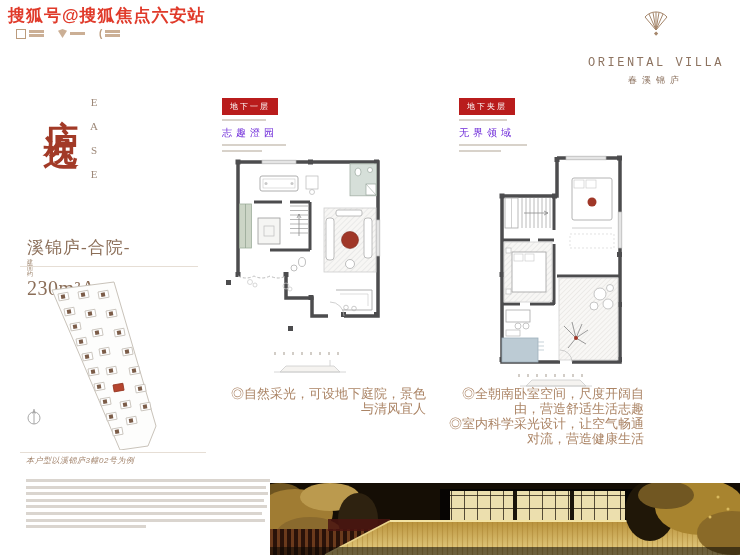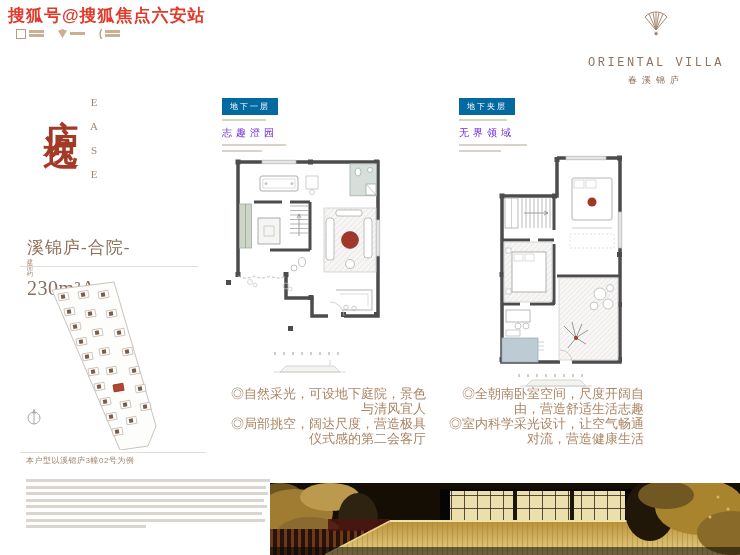--- a/index.html
+++ b/index.html
@@ -34,21 +34,21 @@
   
   .unit{left:26px;top:236px;display:flex;align-items:baseline;color:#8b6e58;
         font-family:"Liberation Serif",serif;flex-direction:column;}
   .unit-name{font-size:17px;letter-spacing:1px;}
   .unit-pre{font-size:6px;width:8px;line-height:6px;margin:0 1px;color:#9b8068;}
   .unit-area{font-size:20px;letter-spacing:.5px;text-align:right;}
   .rule{height:1px;background:#e6ded5;}
 
   
   .plan-head{width:170px;}
-  .badge{display:inline-block;background:#0369a1;color:#fff;font-size:8px;
+  .badge{display:inline-block;background:#b91c1c;color:#fff;font-size:8px;
          letter-spacing:2px;padding:3px 8px;}
   .tiny-bar{height:2px;background:#d8d2ca;margin-top:4px;}
   .plan-title{font-family:"Liberation Serif",serif;font-size:10px;color:#6d28d9;
               letter-spacing:4px;margin-top:5px;}
 
   
   .bullets{font-size:13px;color:#ab8465;line-height:15px;text-align:right;width:200px;}
 
   
   .note{font-size:8px;color:#a2836b;letter-spacing:.5px;}
@@ -219,21 +219,21 @@
     </g>
 
     <g stroke="#a8a8a8" fill="none" stroke-width="1">
       <circle cx="12" cy="150" r="6"></circle>
       <path d="M12,156 V141"></path>
       <path d="M12,141 L9.8,146 L12,144.5 L14.2,146 Z" fill="#a8a8a8" stroke="none"></path>
     </g>
   </svg>
 
   <div class="abs rule" style="left:20px;top:452px;width:186px;"></div>
-  <div class="abs note" style="left:26px;top:455px;">本户型以溪锦庐3幢02号为例</div>
+  <div class="abs note" style="left:26px;top:455px;font-style:italic;">本户型以溪锦庐3幢02号为例</div>
 
   <div class="abs disc" style="left:26px;top:479px;width:244px;">
     <span style="width:244px"></span>
       <span style="width:240px"></span>
       <span style="width:242px"></span>
     <span style="width:238px"></span>
       <span style="width:241px"></span>
       <span style="width:236px"></span>
     <span style="width:239px"></span>
       <span style="width:120px"></span>
@@ -344,21 +344,20 @@
     </g>
     <g stroke="#cccccc" stroke-width="0.8" fill="#f5f3f0">
       <path d="M58,216 L64,210 H112 L118,216 Z"></path>
       <path d="M52,216 H124" fill="none"></path>
       <path d="M108,204 V210" fill="none"></path>
     </g>
   </svg>
 
   <div class="abs bullets" style="left:226px;top:386px;">
     <div>◎自然采光，可设地下庭院，景色与清风宜人</div>
-    <div>◎局部挑空，阔达尺度，营造极具仪式感的第二会客厅</div>
   </div>
 
   <div class="abs plan-head" style="left:459px;top:95px;">
     <span class="badge">地下夹层</span>
     <div class="tiny-bar" style="width:48px;"></div>
     <div class="plan-title">无界领域</div>
     <div class="tiny-bar" style="width:68px;"></div>
     <div class="tiny-bar" style="width:42px;"></div>
   </div>
 

